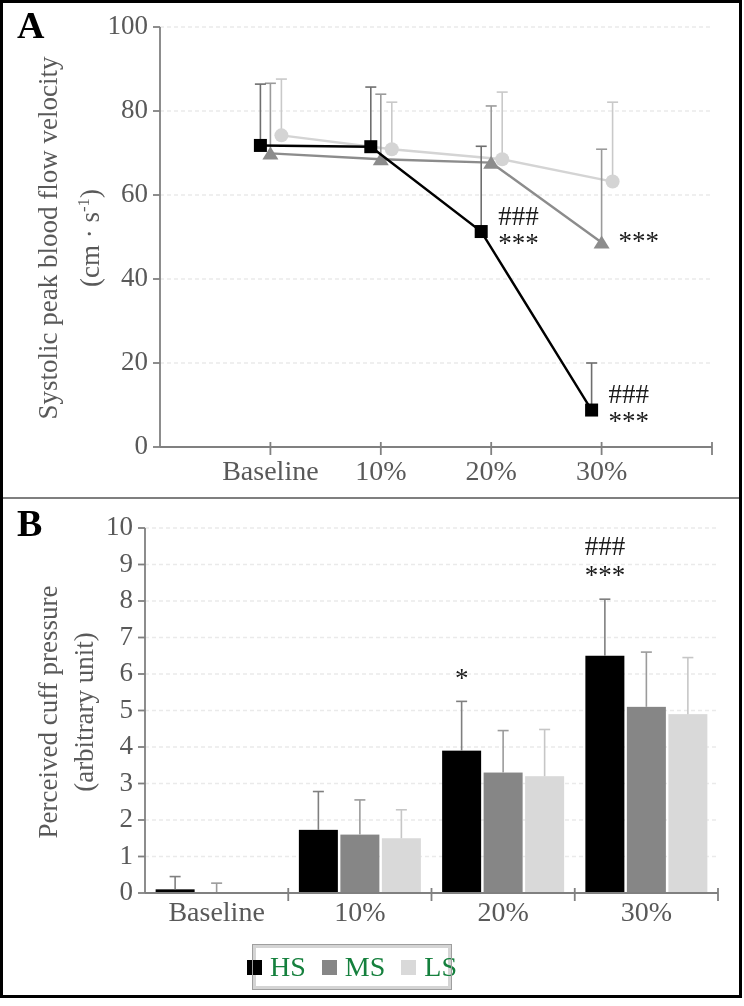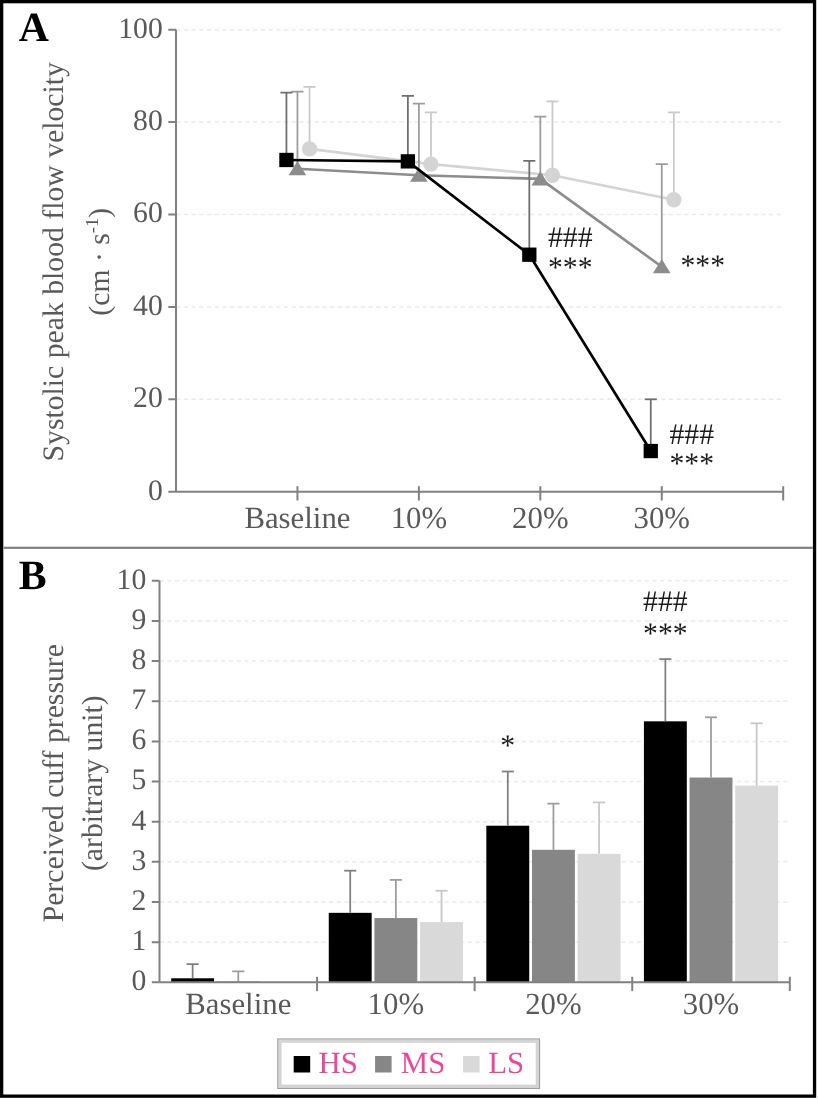--- a/index.html
+++ b/index.html
@@ -7,24 +7,24 @@
   .figure{position:relative;width:736px;height:992px;border:3px solid #000000;background:#ffffff;overflow:hidden;}
   #charts{position:absolute;left:0;top:0;}
   .sep{position:absolute;left:0;top:494px;width:736px;height:2px;background:#7f7f7f;}
   .panel-letter{position:absolute;left:14px;font-weight:bold;font-size:38px;line-height:40px;color:#000;}
   .letter-a{top:2px;}
   .letter-b{top:500px;}
   .ytitle{position:absolute;transform:rotate(-90deg);text-align:center;color:#595959;font-size:27px;line-height:36px;white-space:nowrap;}
   .ytitle-a{width:440px;height:72px;left:-157px;top:199px;}
   .ytitle-b{width:360px;height:72px;left:-117px;top:673px;}
   .ytitle sup{font-size:0.62em;}
-  .legend{position:absolute;left:250px;top:942px;width:237px;height:44px;box-sizing:border-box;
+  .legend{position:absolute;left:250px;top:942px;width:198px;height:44px;box-sizing:border-box;
           display:flex;align-items:center;justify-content:center;gap:16px;
           border:3px solid #d4d4d4;outline:1px solid #9e9e9e;background:#fff;
-          font-size:28px;color:#ec4899;}
+          font-size:28px;color:#15803d;}
   .legend-item{display:flex;align-items:center;gap:8px;}
   .swatch{width:15px;height:15px;display:inline-block;}
   text{font-family:"Liberation Serif","DejaVu Serif",serif;}
 </style>
 </head>
 <body>
 
 <div class="figure">
   <svg id="charts" width="736" height="992">
       <line x1="157" x2="709" y1="360" y2="360" stroke="#eaeaea" stroke-width="1.4" stroke-dasharray="4 3"></line>

